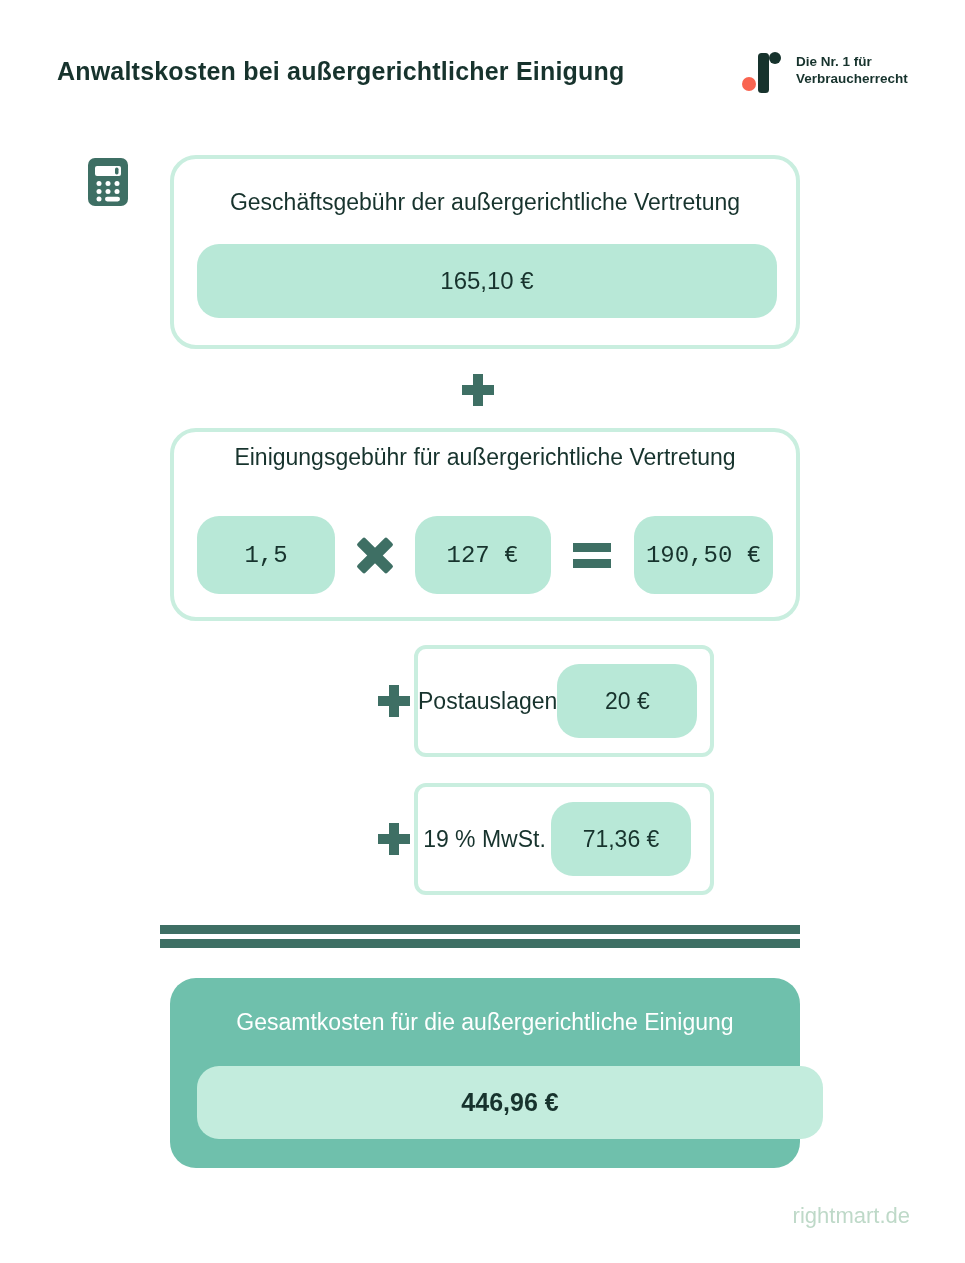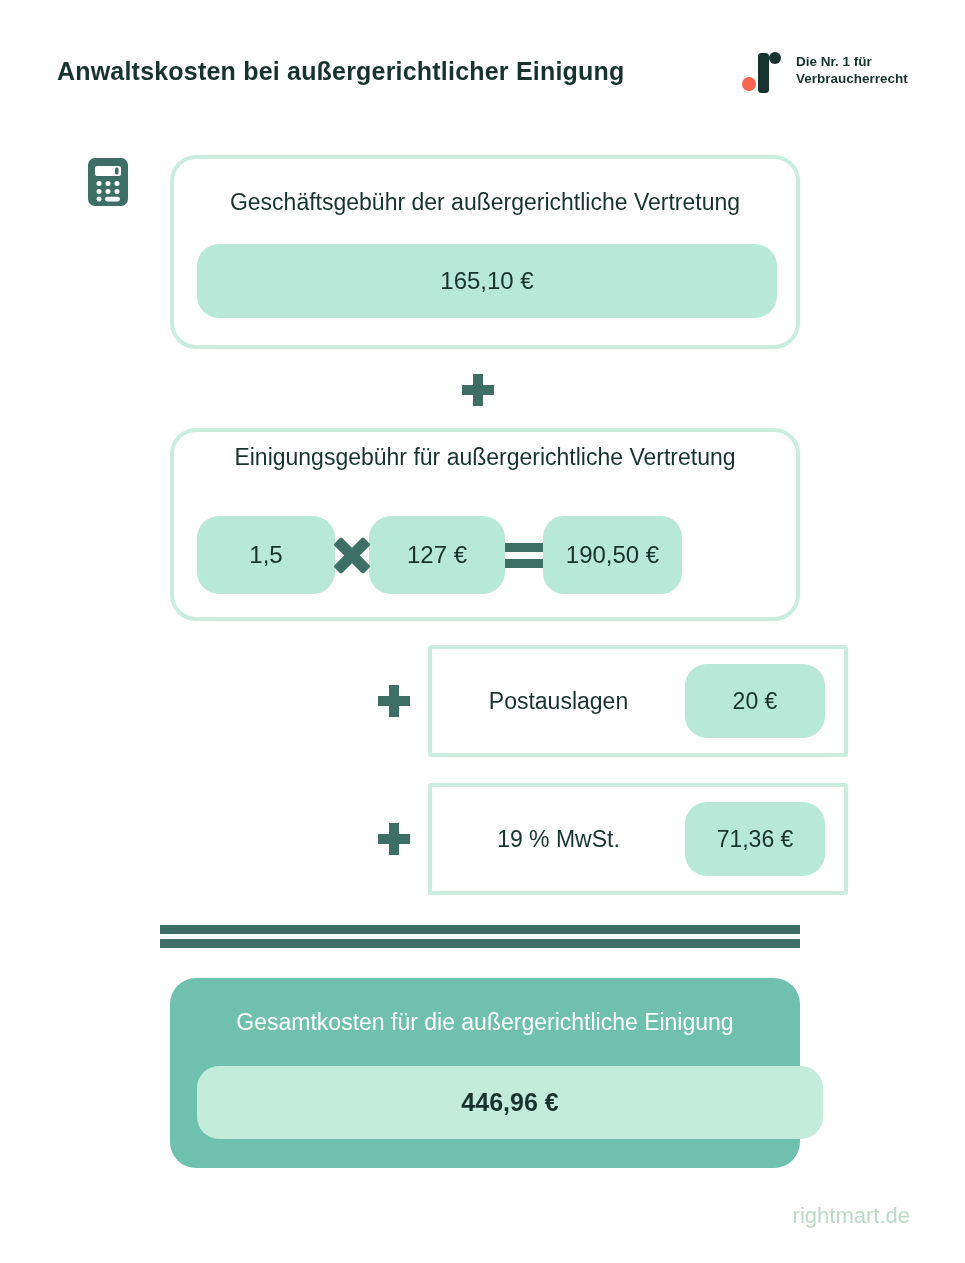--- a/index.html
+++ b/index.html
@@ -35,21 +35,21 @@
 
   .pill {
     background:var(--pill-mint,#b8e8d7); border-radius:22px;
     display:flex; align-items:center; justify-content:center;
     font-size:24px; color:var(--dark-text,#17332d);
   }
   .card1 .pill { position:absolute; left:23px; top:85px; width:580px; height:74px; }
 
   .eq-row {
     position:absolute; left:23px; right:23px; top:84px; height:78px;
-    display:flex; align-items:center; justify-content:flex-start;
+    display:flex; align-items:center; justify-content:space-between;font-family:Liberation Mono, monospace;
   }
   .eq-row .pill { height:78px; }
   .pill-factor { width:138px; }
   .pill-base   { width:136px; }
   .pill-result { width:139px;border-radius:21px; }
 
   
   .plus { position:absolute; width:32px; height:32px; }
   .plus::before { content:""; position:absolute; left:0; top:11px; width:32px; height:10px; background:var(--operator-teal,#3e6f64); }
   .plus::after  { content:""; position:absolute; left:11px; top:0; width:10px; height:32px; background:var(--operator-teal,#3e6f64); }
@@ -63,22 +63,22 @@
     background:var(--operator-teal,#3e6f64); border-radius:2px;
   }
   .op-x::before { transform:rotate(45deg); }
   .op-x::after  { transform:rotate(-45deg); }
 
   .op-eq { width:38px; height:25px; display:flex; flex-direction:column; justify-content:space-between; flex:0 0 auto; }
   .op-eq i { display:block; width:38px; height:9px; background:var(--operator-teal,#3e6f64); }
 
   
   .row-card {
-    position:absolute; left:428px; width:420px; height:112px; box-sizing:border-box;
-    background:#ffffff; border:4px solid var(--box-border-mint,#c9eedf); border-radius:3px;
+    position:absolute; left:414px; width:300px; height:112px; box-sizing:border-box;
+    background:#ffffff; border:4px solid var(--box-border-mint,#c9eedf); border-radius:12px;
     display:flex; align-items:center;
   }
   .row-card .row-label { flex:1; text-align:center; font-size:23px; color:var(--dark-text,#17332d); }
   .row-card .pill { width:140px; height:74px; margin-right:19px; flex:0 0 auto; font-size:23px; }
   .row-3 { top:645px; }
   .row-4 { top:783px; }
 
   
   .total-rule { position:absolute; left:160px; width:640px; height:9px; background:var(--operator-teal,#3e6f64); }
   .rule-top { top:925px; }

